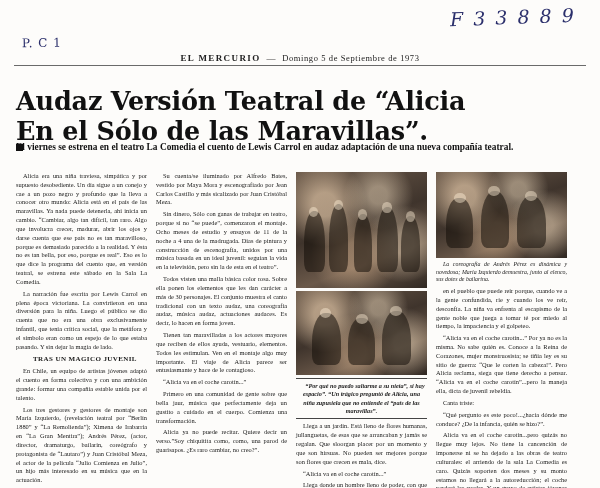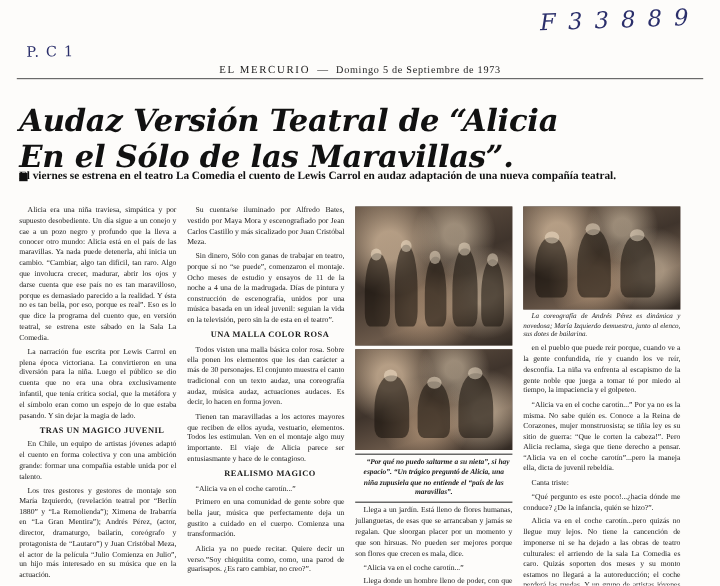--- a/index.html
+++ b/index.html
@@ -58,35 +58,34 @@
     align-items: flex-end;
     justify-content: center;
     gap: 6px;
     font-size: 8.5px;
     letter-spacing: 0.6px;
     color: #222;
     padding-bottom: 2px;
     box-sizing: border-box;
   }
   .masthead .brand {
-    font-weight: normal;
+    font-weight: bold;
     font-size: 9px;
     letter-spacing: 1.4px;
   }
   .masthead .sep { font-size: 9px; }
   .masthead .date { font-size: 8.5px; }
 
   
   .headline {
     position: absolute;
     top: 70px;
     left: 16px;
     right: 16px;
     font-family: "DejaVu Serif", serif;
-    font-style: italic;
     font-weight: bold;
     font-size: 25.5px;
     line-height: 1.16;
     color: #111;
     letter-spacing: -0.2px;
   }
 
   
   .lead {
     position: absolute;
@@ -226,24 +225,22 @@
       <p>La narración fue escrita por Lewis Carrol en plena época victoriana. La convirtieron en una diversión para la niña. Luego el público se dio cuenta que no era una obra exclusivamente infantil, que tenía crítica social, que la metáfora y el símbolo eran como un espejo de lo que estaba pasando. Y sin dejar la magia de lado.</p>
       <p class="subhead">TRAS UN MAGICO JUVENIL</p>
       <p>En Chile, un equipo de artistas jóvenes adaptó el cuento en forma colectiva y con una ambición grande: formar una compañía estable unida por el talento.</p>
       <p>Los tres gestores y gestores de montaje son María Izquierdo, (revelación teatral por “Berlín 1880” y “La Remolienda”); Ximena de Irabarría en “La Gran Mentira”); Andrés Pérez, (actor, director, dramaturgo, bailarín, coreógrafo y protagonista de “Lautaro”) y Juan Cristóbal Meza, el actor de la película “Julio Comienza en Julio”, un hijo más interesado en su música que en la actuación.</p>
       <p>Elegieron un elenco de actores tan jóvenes como ellos: la bailarina y actriz Rosita Ramírez; Maricarmen Arrigorriaga; Roxana Campos, la Gimia de “Te va al mañana” y lo más rescatable de la versión de “Otelo” del Teatro Nacional; Aldo Parodi y Guillermo Semler.</p>
     </div>
 
     <div class="col">
       <p>Su cuenta/se iluminado por Alfredo Bates, vestido por Maya Mora y escenografiado por Jean Carlos Castillo y más sicalizado por Juan Cristóbal Meza.</p>
       <p>Sin dinero, Sólo con ganas de trabajar en teatro, porque sí no “se puede”, comenzaron el montaje. Ocho meses de estudio y ensayos de 11 de la noche a 4 una de la madrugada. Días de pintura y construcción de escenografía, unidos por una música basada en un ideal juvenil: seguian la vida en la televisión, pero sin la de esta en el teatro”.</p>
-      <p class="subhead">UNA MALLA COLOR ROSA</p>
       <p>Todos visten una malla básica color rosa. Sobre ella ponen los elementos que les dan carácter a más de 30 personajes. El conjunto muestra el canto tradicional con un texto audaz, una coreografía audaz, música audaz, actuaciones audaces. Es decir, lo hacen en forma joven.</p>
       <p>Tienen tan maravilladas a los actores mayores que reciben de ellos ayuda, vestuario, elementos. Todos les estimulan. Ven en el montaje algo muy importante. El viaje de Alicia parece ser entusiasmante y hace de le contagioso.</p>
-      <p class="subhead">REALISMO MAGICO</p>
       <p>“Alicia va en el coche carotín...”</p>
       <p>Primero en una comunidad de gente sobre que bella jaur, música que perfectamente deja un gustito a cuidado en el cuerpo. Comienza una transformación.</p>
       <p>Alicia ya no puede recitar. Quiere decir un verso.”Soy chiquitita como, como, una parod de guarisapos. ¿Es raro cambiar, no creo?”.</p>
     </div>
 
     <div class="col">
       <div class="photo photo-main">
         <div class="grain"></div>
         <div class="figures">
           <div class="fig" style="left:6%;top:34%;width:16%;height:52%;"></div>

